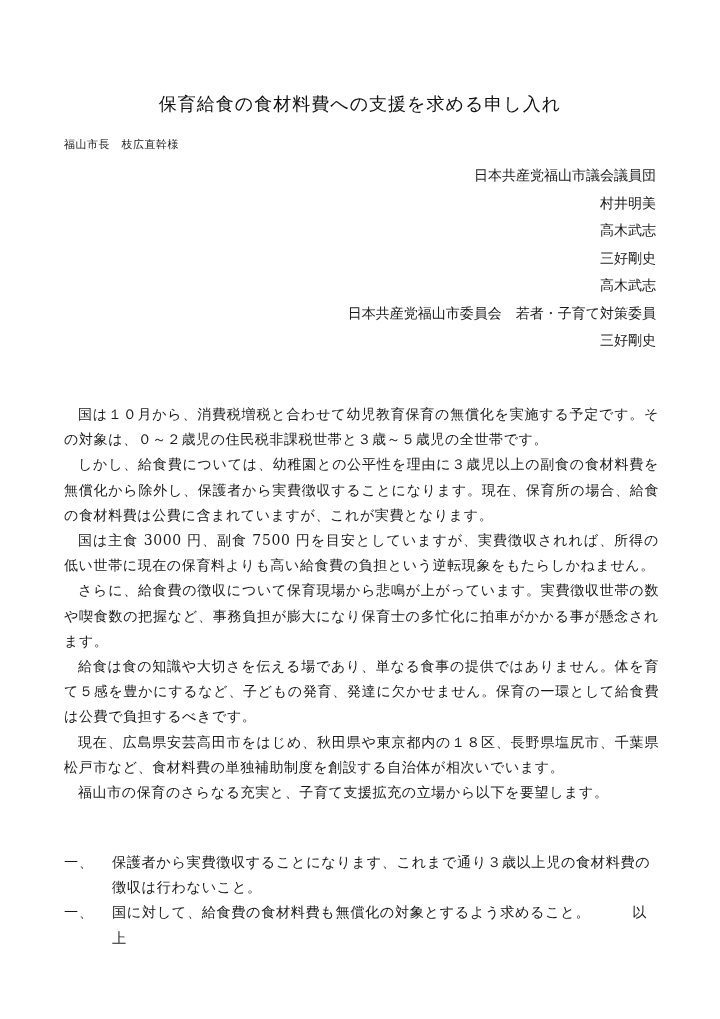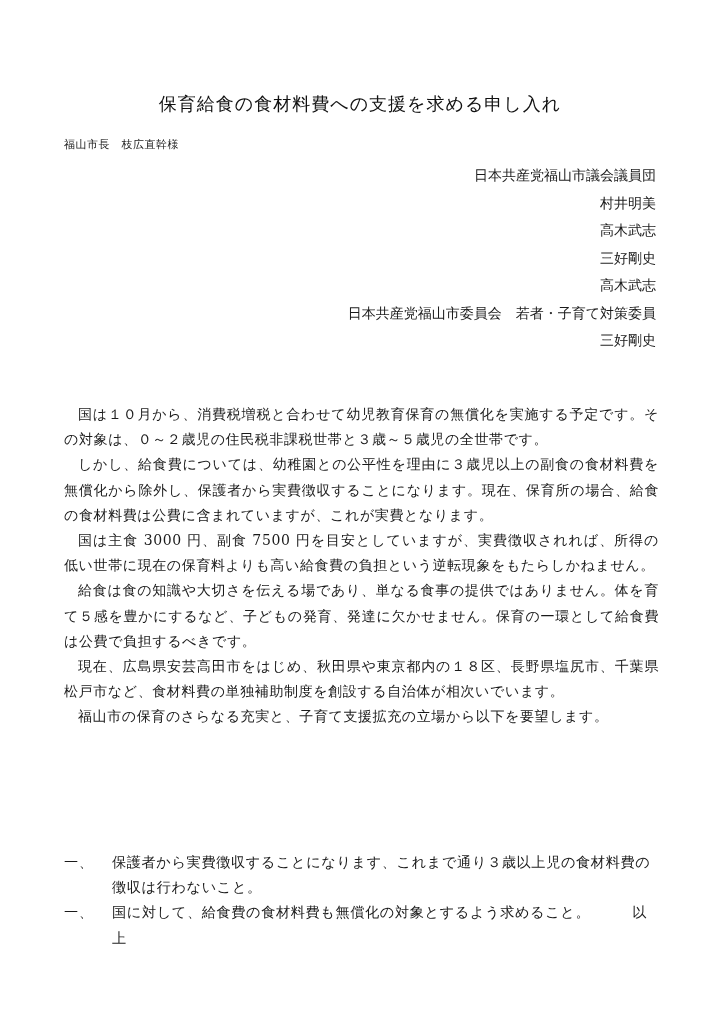--- a/index.html
+++ b/index.html
@@ -40,20 +40,21 @@
     <div>三好剛史</div>
     <div>高木武志</div>
     <div>日本共産党福山市委員会　若者・子育て対策委員</div>
     <div>三好剛史</div>
   </div>
 
   <div class="body-text">
     <p class="para">国は１０月から、消費税増税と合わせて幼児教育保育の無償化を実施する予定です。その対象は、０～２歳児の住民税非課税世帯と３歳～５歳児の全世帯です。</p>
     <p class="para">しかし、給食費については、幼稚園との公平性を理由に３歳児以上の副食の食材料費を無償化から除外し、保護者から実費徴収することになります。現在、保育所の場合、給食の食材料費は公費に含まれていますが、これが実費となります。</p>
     <p class="para">国は主食 3000 円、副食 7500 円を目安としていますが、実費徴収されれば、所得の低い世帯に現在の保育料よりも高い給食費の負担という逆転現象をもたらしかねません。</p>
+    <p class="para">さらに、給食費の徴収について保育現場から悲鳴が上がっています。実費徴収世帯の数や喫食数の把握など、事務負担が膨大になり保育士の多忙化に拍車がかかる事が懸念されます。</p>
     <p class="para">給食は食の知識や大切さを伝える場であり、単なる食事の提供ではありません。体を育て５感を豊かにするなど、子どもの発育、発達に欠かせません。保育の一環として給食費は公費で負担するべきです。</p>
     <p class="para">現在、広島県安芸高田市をはじめ、秋田県や東京都内の１８区、長野県塩尻市、千葉県松戸市など、食材料費の単独補助制度を創設する自治体が相次いでいます。</p>
     <p class="para">福山市の保育のさらなる充実と、子育て支援拡充の立場から以下を要望します。</p>
   </div>
 
   <div class="requests">
     <div class="req">
       <span class="mark">一、</span>
       <span class="text">保護者から実費徴収することになります、これまで通り３歳以上児の食材料費の徴収は行わないこと。</span>
     </div>

